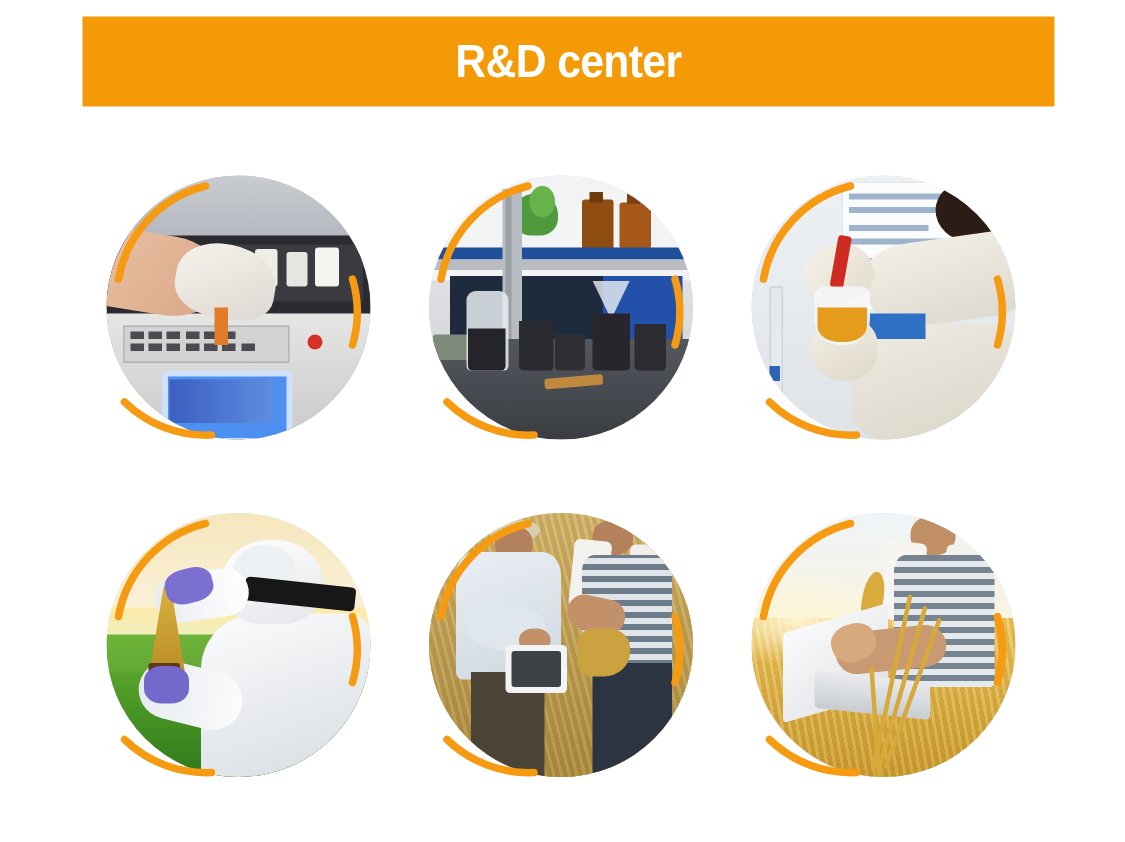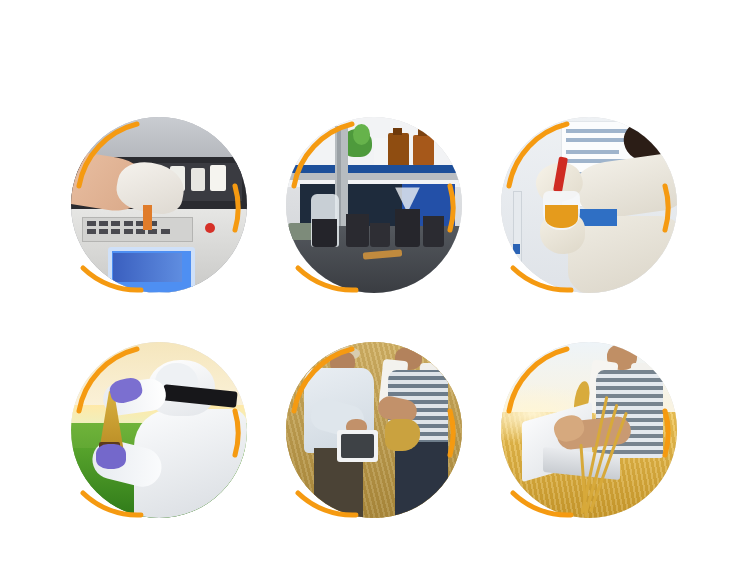--- a/index.html
+++ b/index.html
@@ -180,20 +180,23 @@
   .s6 .lapS{left:12%;top:40%;width:40%;height:34%;background:linear-gradient(150deg,#fafbfc,#dfe2e6);transform:skewY(-16deg);border-radius:3px;}
   .s6 .lapB{left:24%;top:62%;width:44%;height:14%;background:linear-gradient(#e9ebee,#c8ccd1);transform:skewY(6deg);border-radius:3px;}
   .s6 .stalk{background:#d7a93a;width:1.6%;border-radius:2px;}
   .s6 .ear{left:42%;top:22%;width:8%;height:20%;background:#d8ab3c;border-radius:50% 50% 40% 40%;transform:rotate(10deg);}
 </style>
 </head>
 <body>
 
 <div class="page">
 
+  <div class="banner">
+    <div class="banner-title">R&amp;D center</div>
+  </div>
 
   <div class="gallery">
 
     <div class="cell c0">
       <div class="photo">
         <div class="scene s1">
           <i class="wallA"></i>
             <i class="shelf"></i>
             <i class="shelfin"></i>
           <i class="b1"></i>

